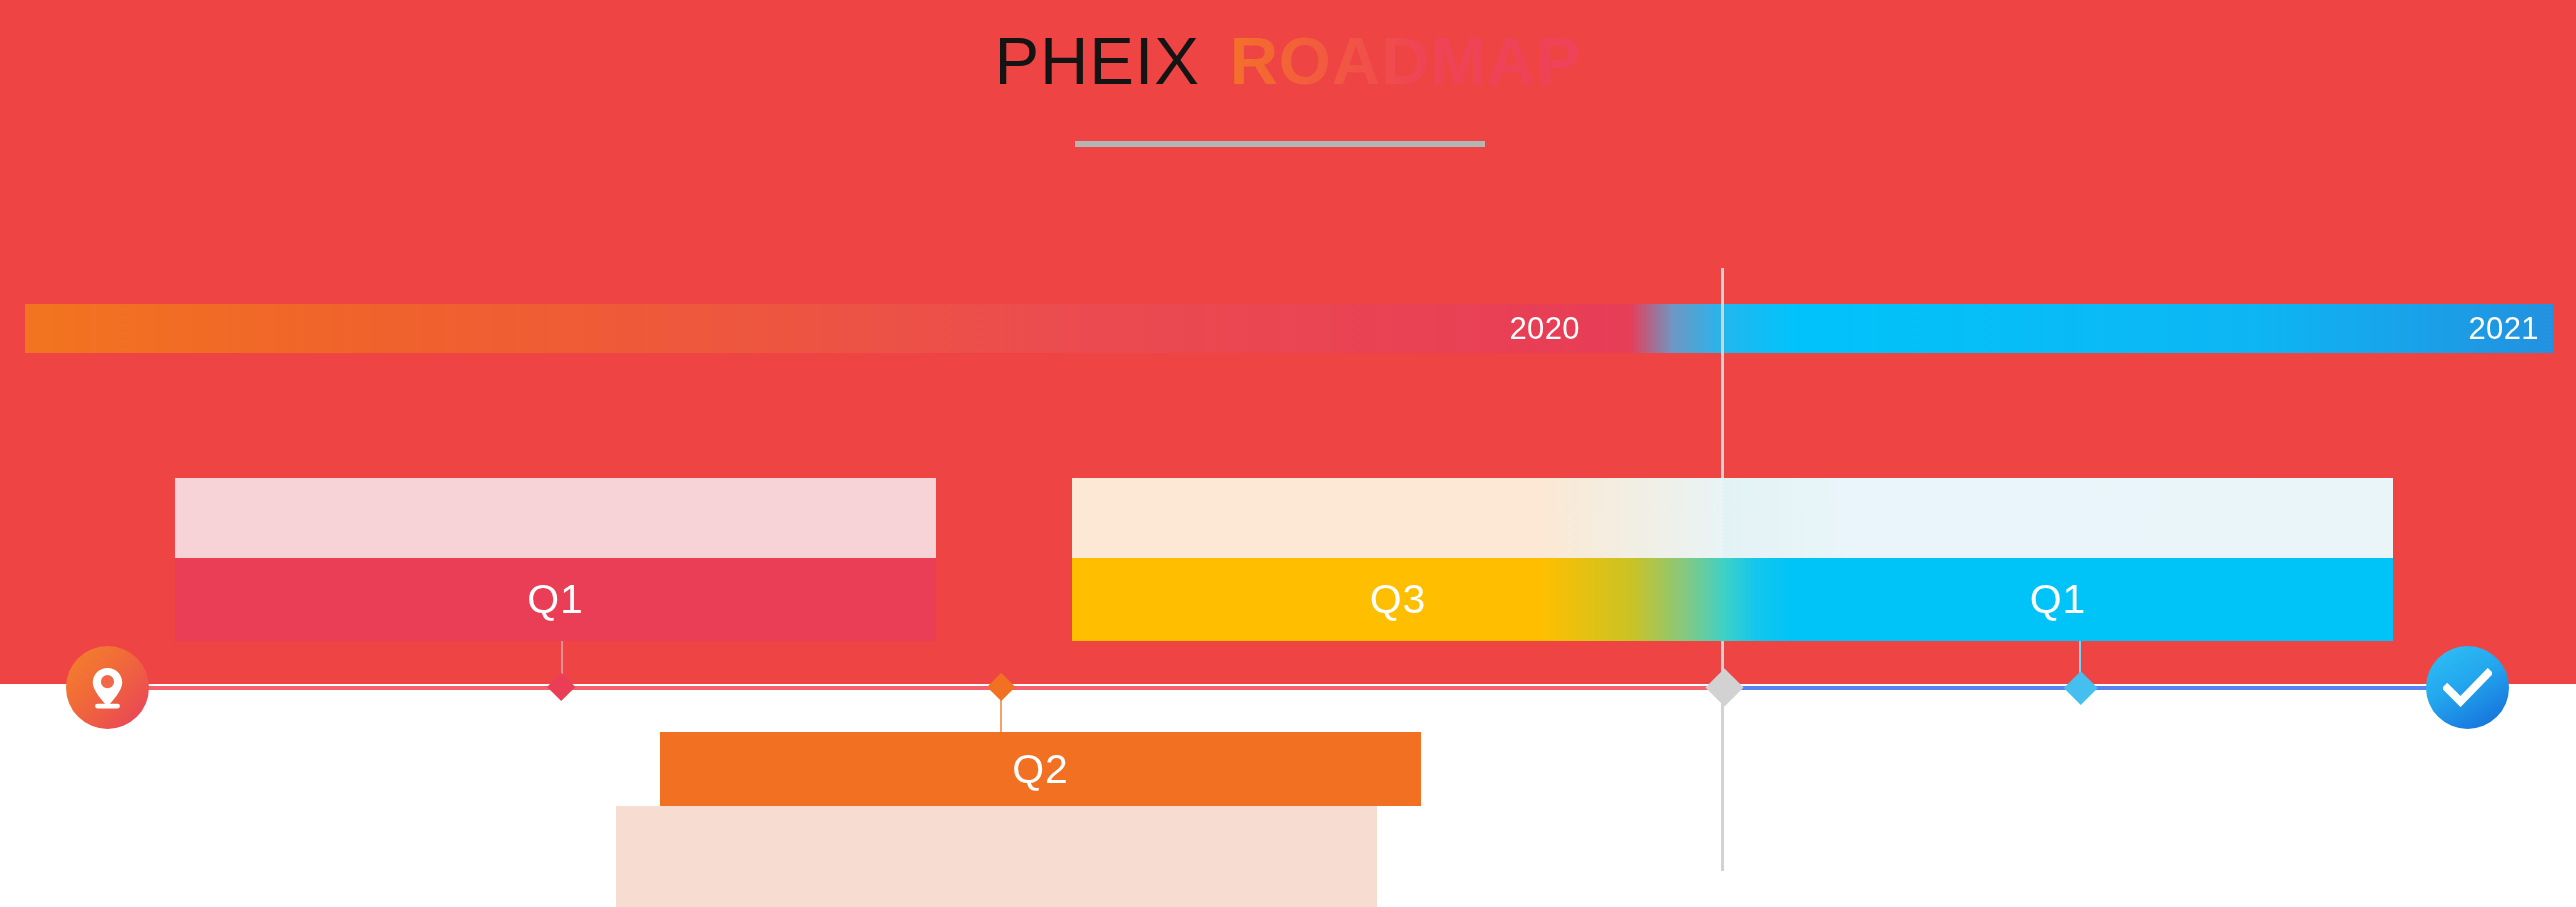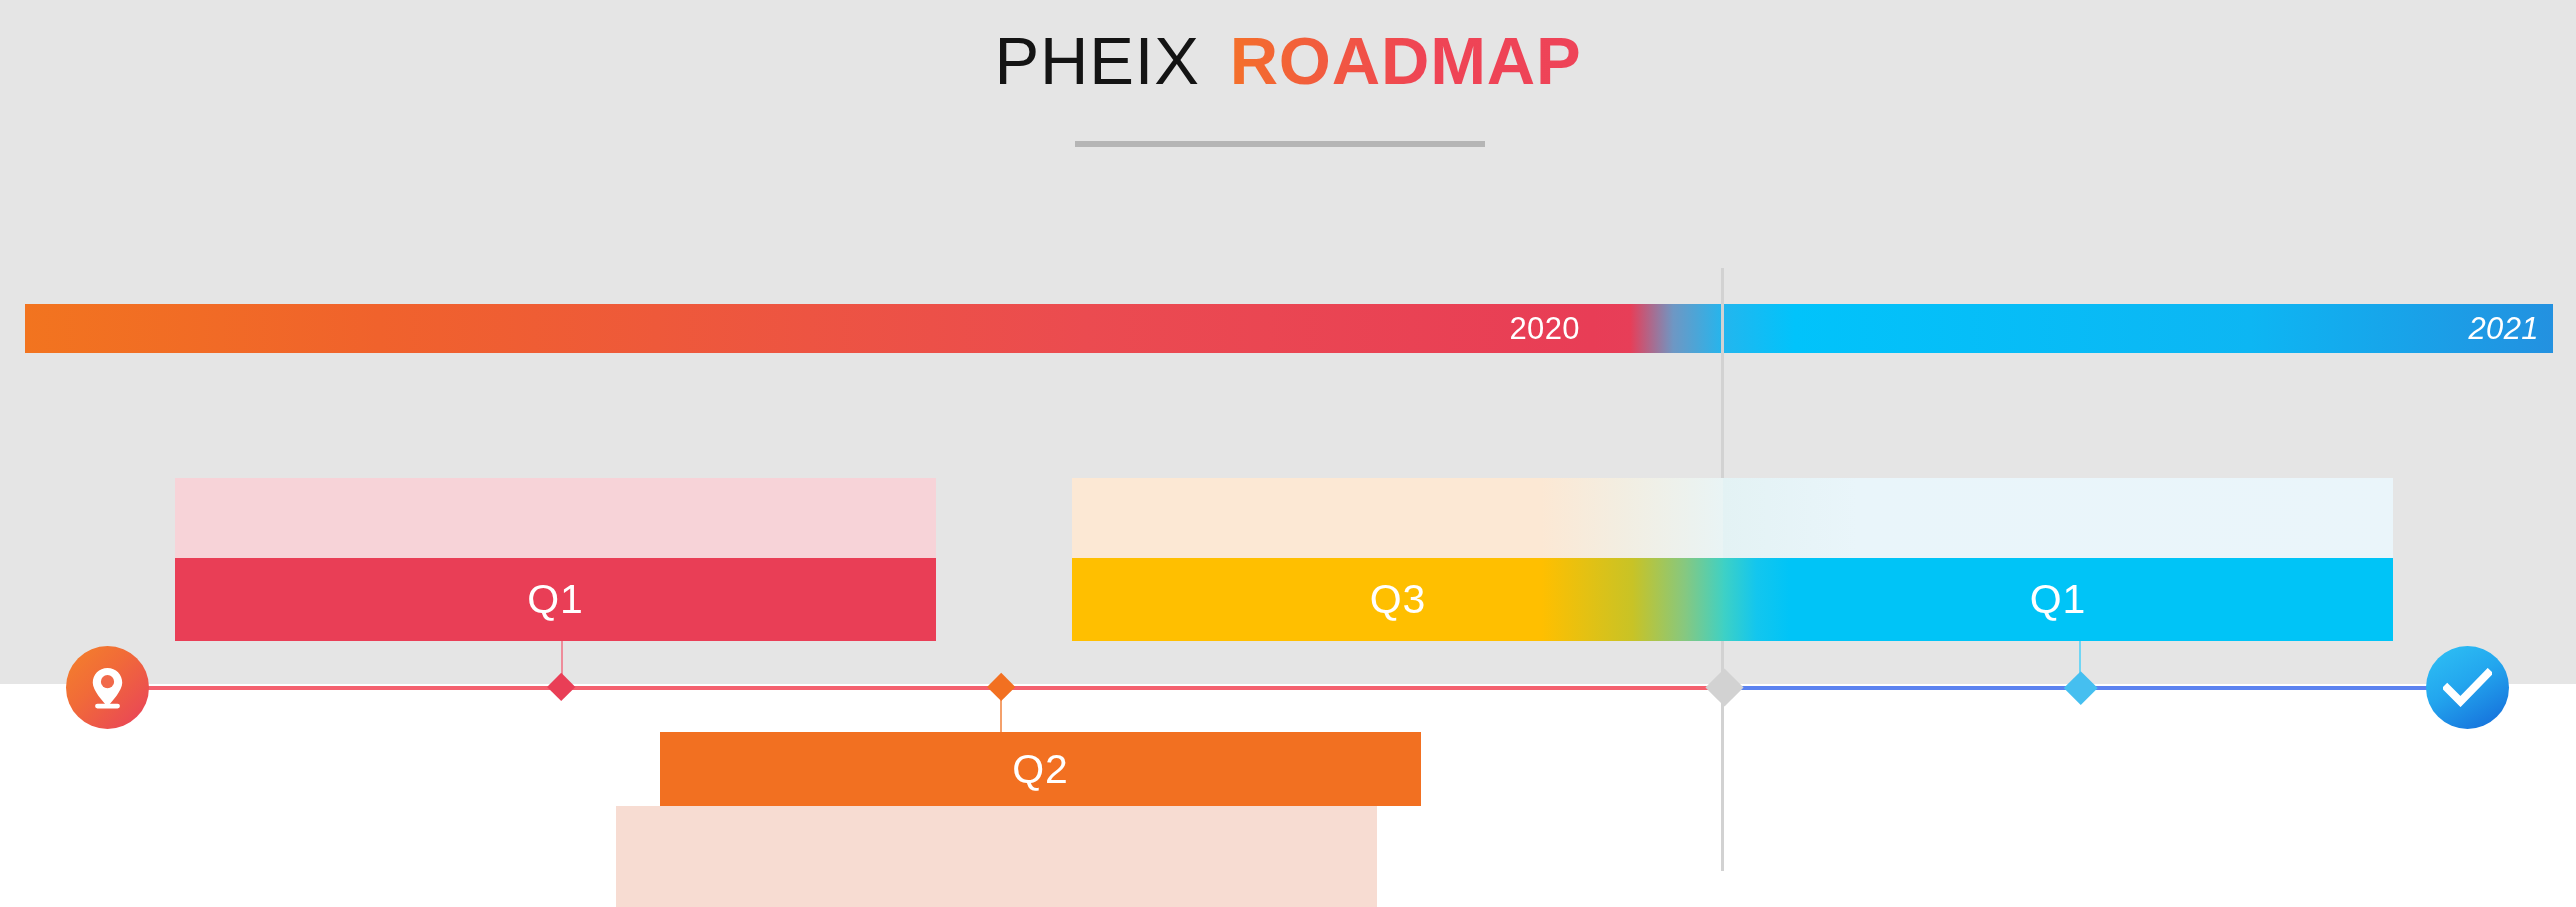--- a/index.html
+++ b/index.html
@@ -8,21 +8,21 @@
     height: 908px;
     background: #ffffff;
     font-family: "Liberation Sans", sans-serif;
     overflow: hidden;
   }
 
   #canvas {
     position: relative;
     width: 2576px;
     height: 684px;
-    background: #e5e5e5;
+    background: #ef4444;
   }
 
   
   .title-wrap {
     position: absolute;
     top: 22px;
     left: 0;
     width: 2576px;
     text-align: center;
     white-space: nowrap;
@@ -77,21 +77,21 @@
     position: absolute;
     top: 50%;
     transform: translateY(-50%);
     color: #ffffff;
     font-size: 31px;
     font-weight: 400;
     letter-spacing: 0.4px;
     font-family: "Liberation Sans", sans-serif;
   }
   .year-2020 { right: 973px; }
-  .year-2021 { right: 14px; font-style: italic; }
+  .year-2021 { right: 14px; }
 
   
   .divider {
     position: absolute;
     left: 1721px;
     top: 268px;
     width: 3.1px;
     height: 603px;
     background: #d2d2d2;
   }

